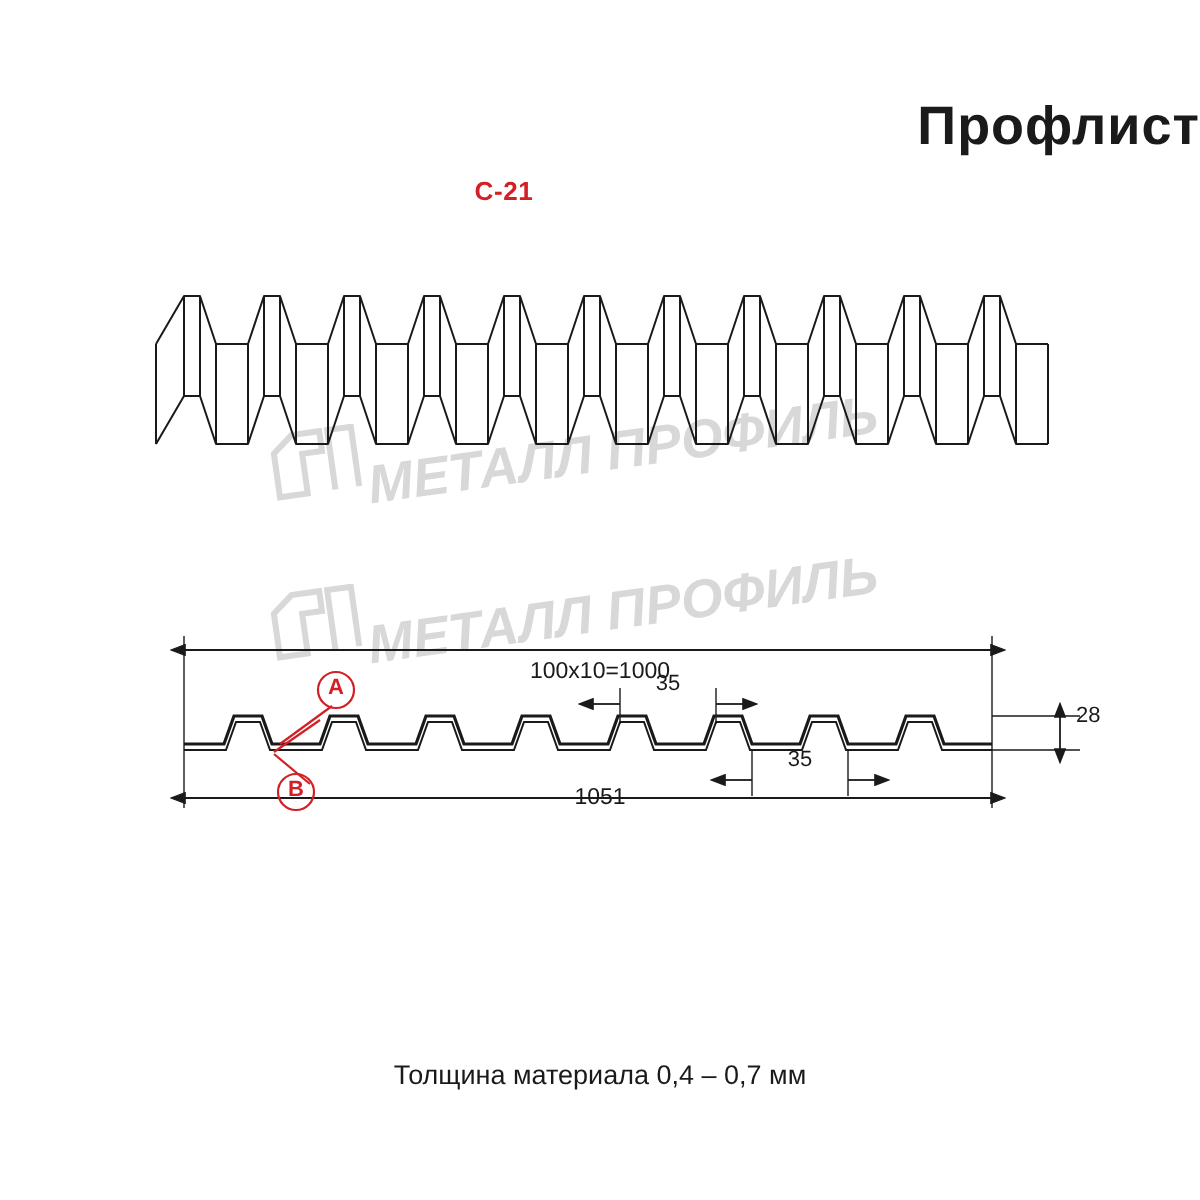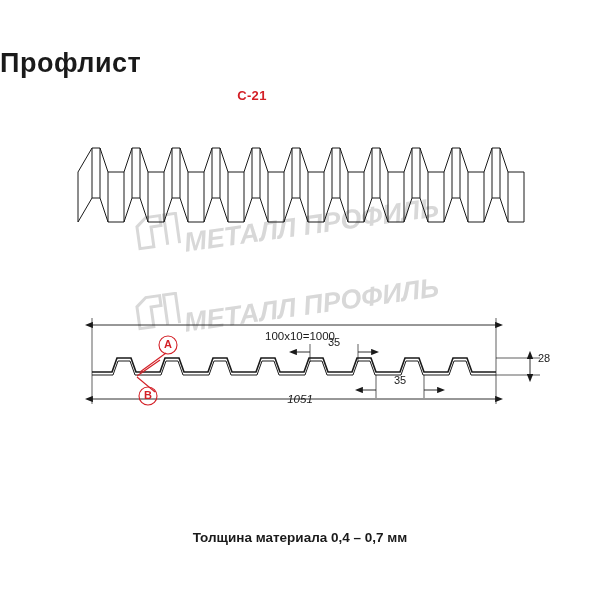--- a/index.html
+++ b/index.html
@@ -18,21 +18,21 @@
   .page {
     position: relative;
     width: 600px;
     height: 600px;
   }
   .title {
     position: absolute;
     top: 48px;
     left: 0;
     width: 600px;
-    text-align: left;
+    text-align: right;
     font-size: 27px;
     font-weight: bold;
     letter-spacing: 0.5px;
     color: #1a1a1a;
   }
   .subtitle {
     position: absolute;
     top: 88px;
     left: 0;
     width: 504px;
@@ -42,21 +42,21 @@
     color: #d31f26;
     letter-spacing: 0.3px;
   }
   .footer {
     position: absolute;
     top: 530px;
     left: 0;
     width: 600px;
     text-align: center;
     font-size: 13.5px;
-    font-weight: bold;
+    font-weight: normal;
     color: #1a1a1a;
   }
   .art {
     position: absolute;
     top: 0;
     left: 0;
   }
   .wm {
     position: absolute;
     pointer-events: none;
@@ -248,21 +248,21 @@
       <line x1="166" y1="353" x2="140" y2="372"></line>
       <line x1="160" y1="360" x2="137" y2="376"></line>
       <circle cx="168" cy="345" r="9"></circle>
       <circle cx="148" cy="396" r="9"></circle>
       <line x1="155" y1="392" x2="137" y2="377"></line>
     </g>
   </svg>
 
   <div style="position:absolute;top:306px;left:0;width:600px;text-align:center;font-size:11.5px;margin-top:24px;">100x10=1000</div>
 
-  <div style="position:absolute;top:393px;left:0;width:600px;text-align:center;font-size:11.5px;font-style:italic;">1051</div>
+  <div style="position:absolute;top:393px;left:0;width:600px;text-align:center;font-size:11.5px;">1051</div>
 
   <div style="position:absolute;top:336px;left:312px;width:44px;text-align:center;font-size:11px;">35</div>
 
   <div style="position:absolute;top:374px;left:378px;width:44px;text-align:center;font-size:11px;">35</div>
 
   <div style="position:absolute;top:352px;left:538px;font-size:11px;">28</div>
 
   <div style="position:absolute;top:338px;left:159px;width:18px;text-align:center;font-size:11px;font-weight:bold;color:#d31f26;">A</div>
 
   <div style="position:absolute;top:389px;left:139px;width:18px;text-align:center;font-size:11px;font-weight:bold;color:#d31f26;">B</div>

